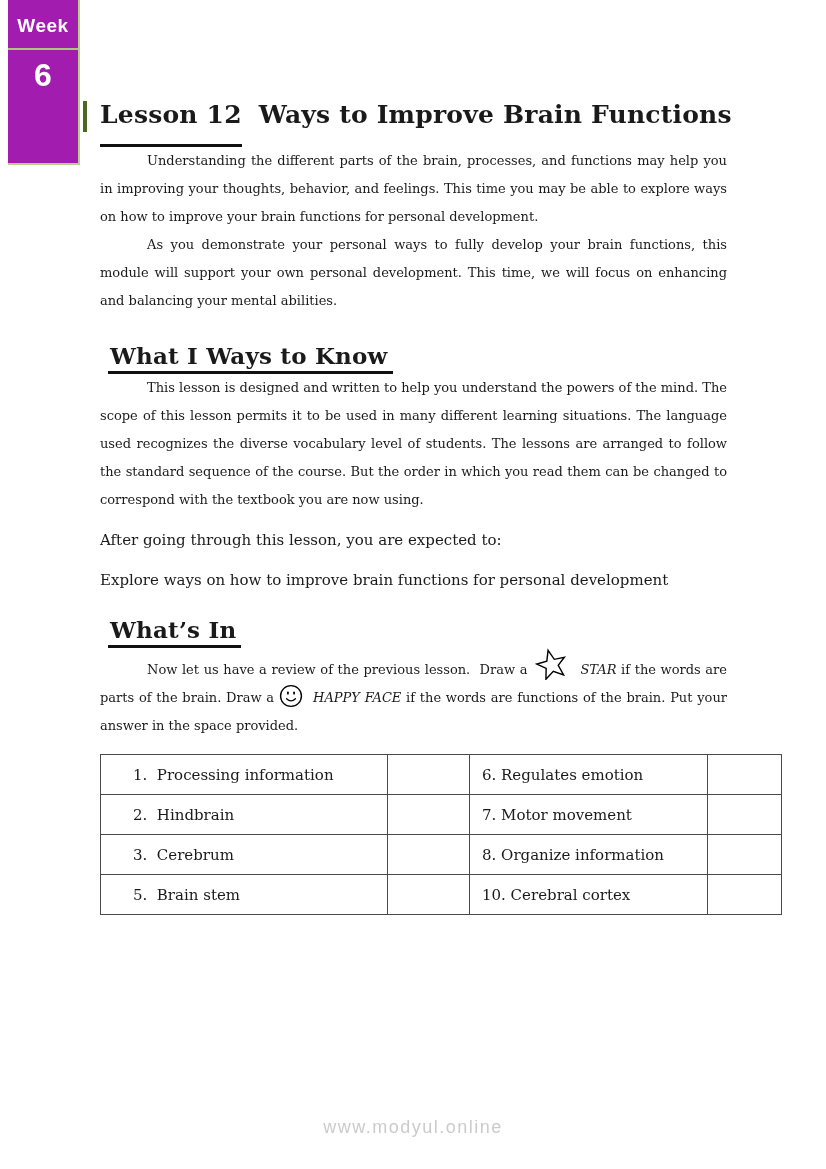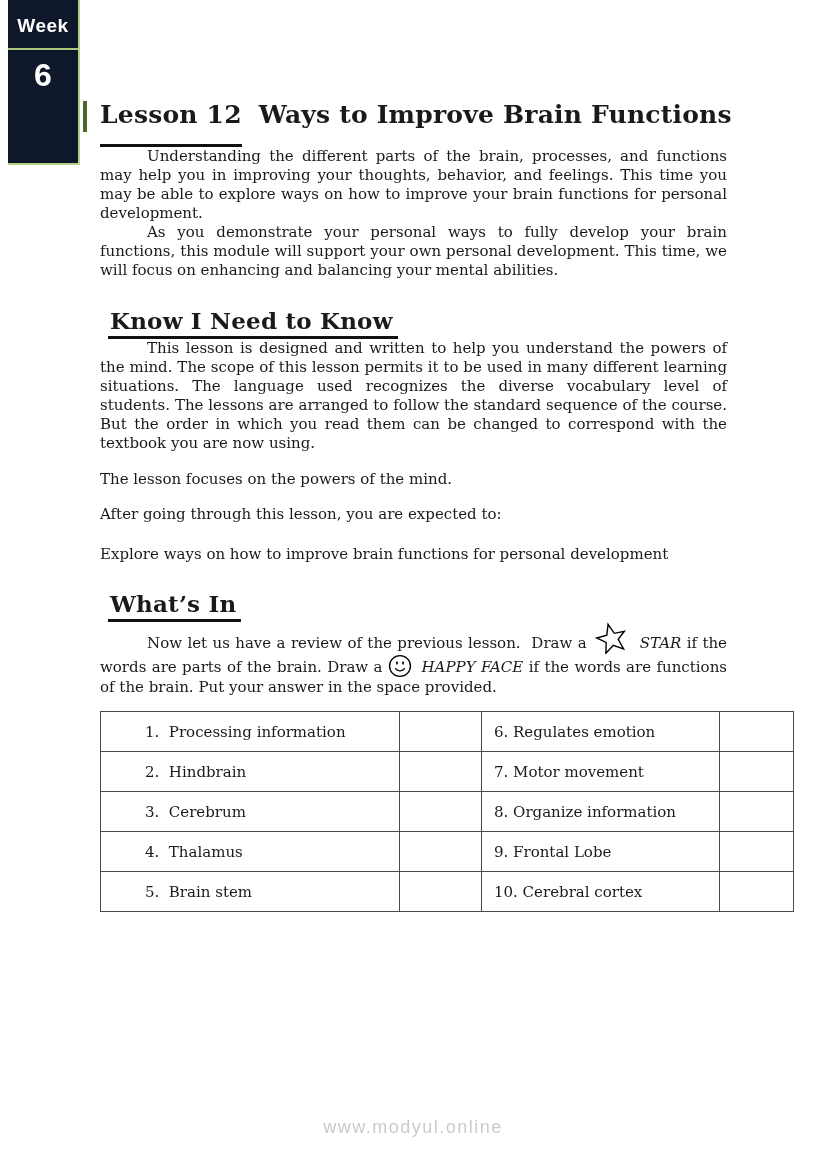--- a/index.html
+++ b/index.html
@@ -9,41 +9,41 @@
     margin:0 auto;
     background:#ffffff;
     font-family:"DejaVu Serif", serif;
     color:#1a1a1a;
     overflow:hidden;
   }
 
   
   .week-badge{
     position:absolute;left:8px;top:0;width:72px;height:165px;
-    background:#0f172a;
+    background:#a21caf;
     border-right:2px solid #b4d089;
     border-bottom:2px solid #b4d089;
     box-sizing:border-box;
     text-align:center;
     font-family:"Liberation Sans", sans-serif;
     color:#ffffff;
   }
   .week-label{display:block;padding-top:15px;font-size:19px;font-weight:bold;letter-spacing:.5px;}
   .week-divider{border:0;border-bottom:2px solid #a9c87b;margin:11px 0 0 0;}
   .week-number{display:block;margin-top:7px;font-size:32px;font-weight:bold;}
   .accent-bar{position:absolute;left:83px;top:101px;width:4px;height:31px;background:#48691f;}
 
   
   .content{position:absolute;left:100px;top:0;width:627px;}
 
   .lesson-title{margin:100px 0 0 0;font-size:25px;font-weight:bold;white-space:nowrap;letter-spacing:.2px;}
   .lesson-no{display:inline-block;border-bottom:3px solid #111;padding-bottom:15px;}
   .lesson-rest{margin-left:17px;margin-top:40px;}
 
-  p.body{font-size:15px;line-height:19px;text-align:justify;margin:0;}
+  p.body{font-size:13px;line-height:28px;text-align:justify;margin:0;}
   .indent{text-indent:47px;}
   .pre{white-space:pre-wrap;}
   .p1{margin-top:11px;}
   .p2{margin-top:21px;}
   .p3{margin-top:19px;}
 
   .heading-wrap{margin-top:27px;}
   .section-heading{
     display:inline-block;margin:0 0 0 8px;
     font-size:23px;font-weight:bold;letter-spacing:.2px;
@@ -69,21 +69,21 @@
     width:635px;
     font-size:15px;
   }
   table.review td{
     border:1px solid #4a4a4a;
     height:37px;
     vertical-align:middle;
     white-space:pre-wrap;
     overflow:hidden;
   }
-  td.item-left{width:253px;padding-left:44px;}
+  td.item-left{width:253px;padding-left:32px;}
   td.ans-left{width:79px;}
   td.item-right{width:224px;padding-left:12px;}
   td.ans-right{width:71px;}
 
   
   .page-number{position:absolute;left:0;right:0;top:1096px;text-align:center;font-size:15.5px;color:#111;}
   .watermark{
     position:absolute;left:0;right:0;top:1117px;text-align:center;
     font-family:"Liberation Sans", sans-serif;
     font-size:18px;color:#cbcbcb;letter-spacing:1.5px;
@@ -102,24 +102,23 @@
   <div class="accent-bar"></div>
 
   <div class="content">
 
     <h1 class="lesson-title"><span class="lesson-no">Lesson 12</span><span class="lesson-rest">Ways to Improve Brain Functions</span></h1>
 
     <p class="body indent p1">Understanding the different parts of the brain, processes, and functions may help you in improving your thoughts, behavior, and feelings. This time you may be able to explore ways on how to improve your brain functions for personal development.</p>
     <p class="body indent p2">As you demonstrate your personal ways to fully develop your brain functions, this module will support your own personal development. This time, we will focus on enhancing and balancing your mental abilities.</p>
 
     <div class="heading-wrap">
-      <h2 class="section-heading">Know I Need to Know</h2>
+      <h2 class="section-heading">What I Ways to Know</h2>
     </div>
     <p class="body indent p3">This lesson is designed and written to help you understand the powers of the mind. The scope of this lesson permits it to be used in many different learning situations. The language used recognizes the diverse vocabulary level of students. The lessons are arranged to follow the standard sequence of the course. But the order in which you read them can be changed to correspond with the textbook you are now using.</p>
-    <p class="line focus-line">The lesson focuses on the powers of the mind.</p>
     <p class="line expect-line">After going through this lesson, you are expected to:</p>
     <p class="line objective-line">Explore ways on how to improve brain functions for personal development</p>
 
     <div class="heading-wrap">
       <h2 class="section-heading">What’s In</h2>
     </div>
 
     <p class="body indent review-para"><span class="pre">Now let us have a review of the previous lesson.  Draw a</span><svg class="inline-icon star-icon" viewBox="0 0 34 34" xmlns="http://www.w3.org/2000/svg">
           <polygon points="17,2 21.1,12.9 32,13.3 23.6,20.1 26.7,31.3 17,24.9 7.3,31.3 10.4,20.1 2,13.3 12.9,12.9" fill="none" stroke="#000" stroke-width="1.5" stroke-linejoin="miter" transform="rotate(-14 17 17)"></polygon>
         </svg><span class="italic">STAR</span><span class="pre"> if the words are parts of the brain. Draw a</span><svg class="inline-icon smiley-icon" viewBox="0 0 26 26" xmlns="http://www.w3.org/2000/svg">
@@ -143,26 +142,20 @@
           <td class="item-right">7. Motor movement</td>
           <td class="ans-right"></td>
         </tr>
         <tr>
           <td class="item-left">3.  Cerebrum</td>
           <td class="ans-left"></td>
           <td class="item-right">8. Organize information</td>
           <td class="ans-right"></td>
         </tr>
         <tr>
-          <td class="item-left">4.  Thalamus</td>
-          <td class="ans-left"></td>
-          <td class="item-right">9. Frontal Lobe</td>
-          <td class="ans-right"></td>
-        </tr>
-        <tr>
           <td class="item-left">5.  Brain stem</td>
           <td class="ans-left"></td>
           <td class="item-right">10. Cerebral cortex</td>
           <td class="ans-right"></td>
         </tr>
       </tbody>
     </table>
   </div>
 
   <div class="watermark">www.modyul.online</div>

